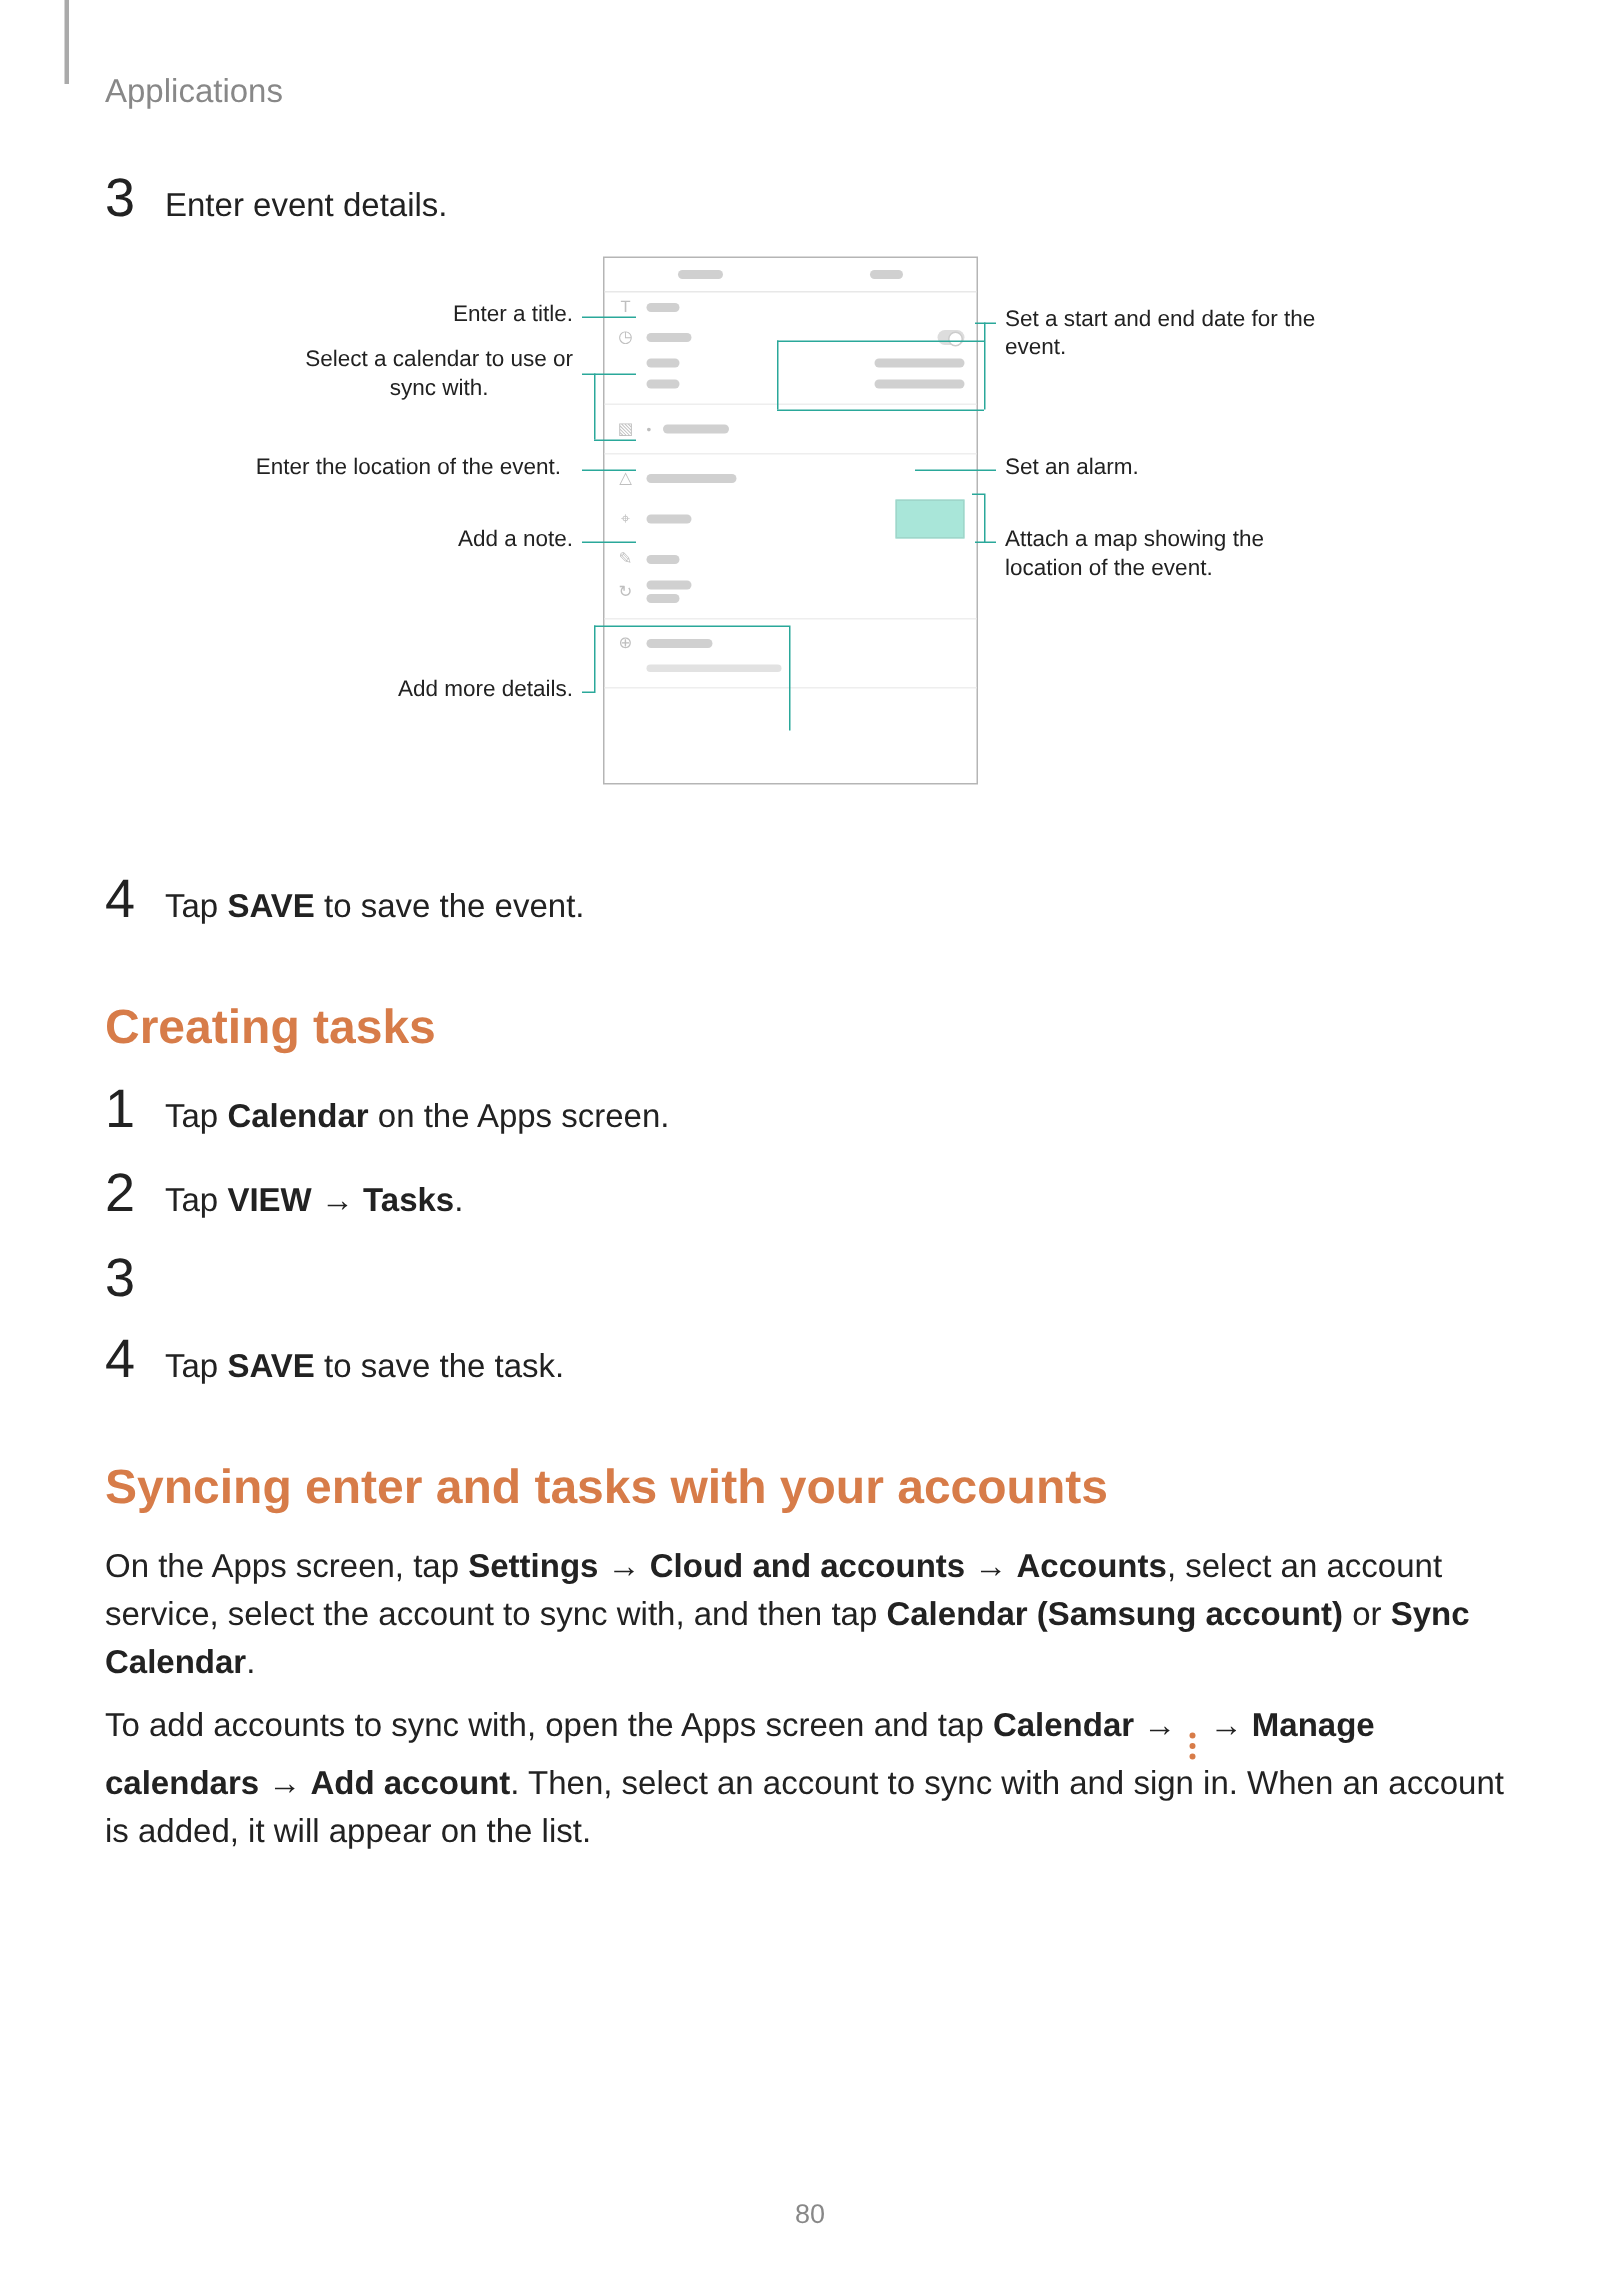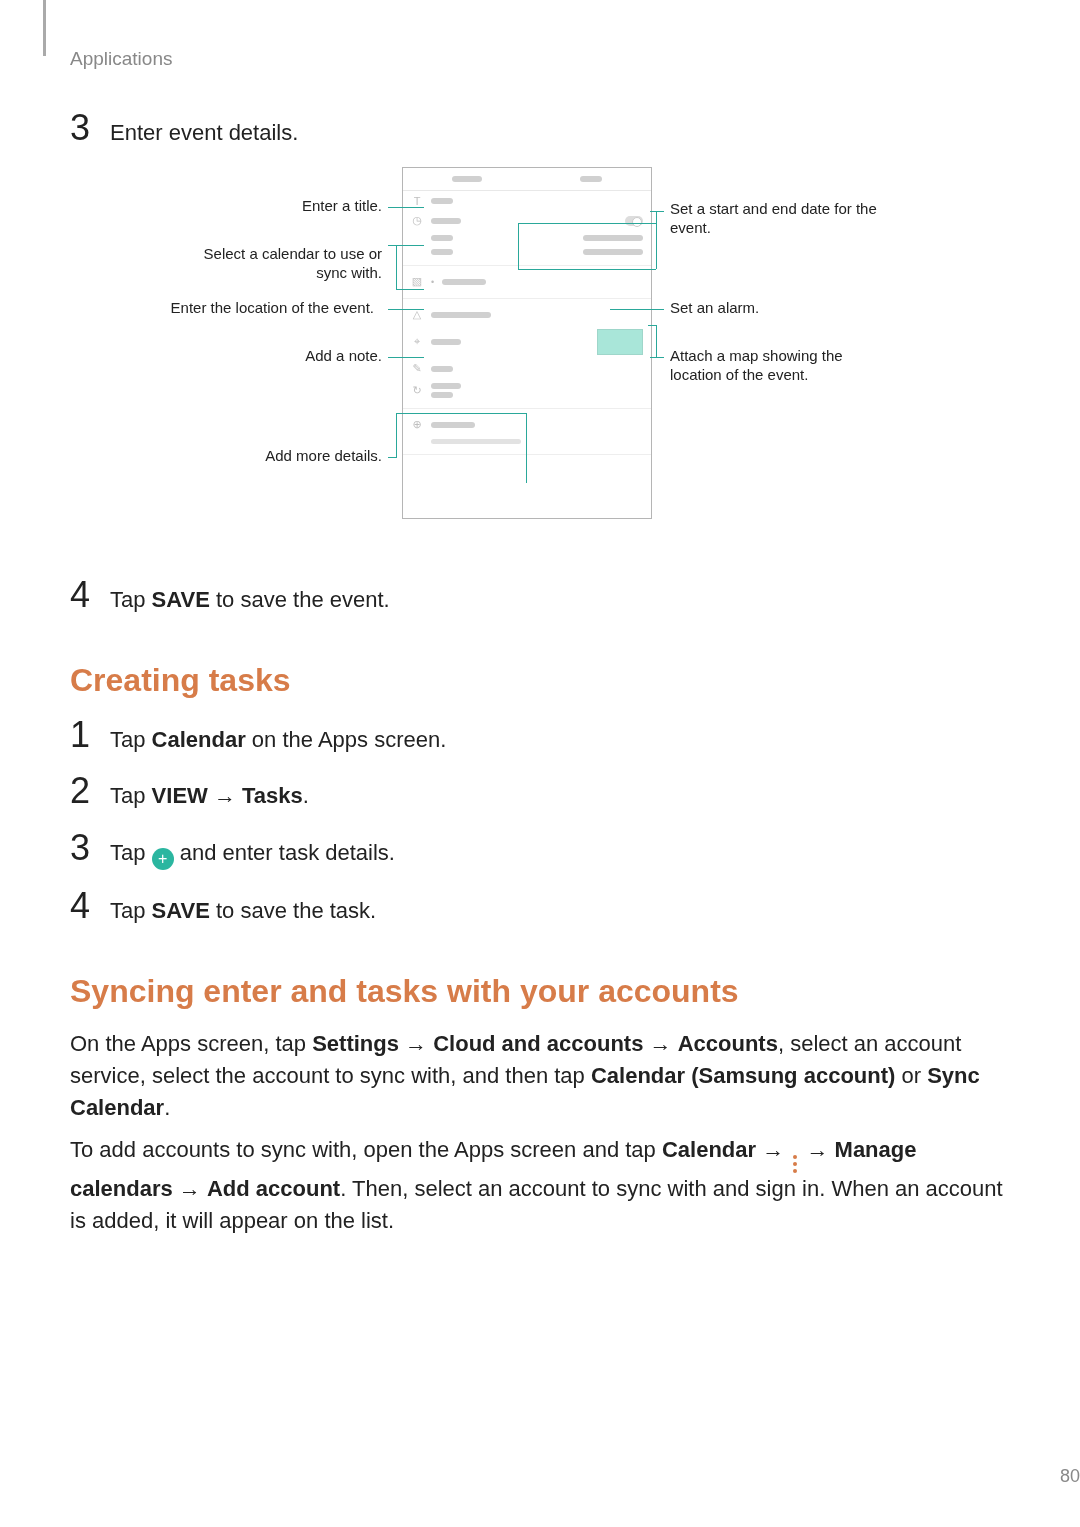--- a/index.html
+++ b/index.html
@@ -21,21 +21,21 @@
   .header-bar {
     position: absolute;
     top: 0;
     left: 43px;
     width: 3px;
     height: 56px;
     background: #aaa;
   }
   .header-text {
     color: #888;
-    font-size: 19px;
+    font-size: 22px;
     margin-top: 18px;
     margin-bottom: 40px;
   }
 
   
   .num-item {
     display: flex;
     align-items: baseline;
     margin-bottom: 18px;
   }
@@ -176,21 +176,21 @@
   .kebab span {
     width: 4px; height: 4px;
     border-radius: 50%;
     background: #d77c49;
   }
 
   .footer-num {
     position: absolute;
     bottom: 40px;
     left: 0; right: 0;
-    text-align: right;
+    text-align: center;
     font-size: 18px;
     color: #888;
     margin-top: 14px;
   }
 </style>
 </head>
 <body>
 
 <div class="page">
   <div class="header-bar"></div>
@@ -272,21 +272,21 @@
       </div>
       <div class="row" style="padding-left:28px;">
         <span class="blob" style="width:90px;height:5px;background:#e2e2e2;"></span>
       </div>
       <div class="rule"></div>
     </div>
 
     <div class="callout left" style="top:30px; right:628px;">Enter a title.</div>
     <div class="line-h" style="top:40px; left:318px; width:36px;"></div>
 
-    <div class="callout left" style="top:78px; right:628px;">
+    <div class="callout left" style="top:60px; right:628px;text-align:center;">
       <span>Select a calendar to use or</span><br>
       <span>sync with.</span>
     </div>
     <div class="line-h" style="top:78px; left:318px; width:8px;"></div>
     <div class="group-line" style="top:78px; left:326px; height:44px;"></div>
     <div class="line-h" style="top:78px; left:326px; width:28px;"></div>
     <div class="line-h" style="top:122px; left:326px; width:28px;"></div>
 
     <div class="callout left" style="top:132px; right:636px;">Enter the location of the event.</div>
     <div class="line-h" style="top:142px; left:318px; width:36px;"></div>
@@ -340,23 +340,20 @@
 
   <div class="num-item">
     <div class="num">2</div>
     <div class="num-body">
       <span>Tap </span><span class="bold">VIEW</span><span> → </span><span class="bold">Tasks</span><span>.</span>
     </div>
   </div>
 
   <div class="num-item">
     <div class="num">3</div>
-    <div class="num-body">
-      <span>Tap </span><span class="plus-circle">+</span><span> and enter task details.</span>
-    </div>
   </div>
 
   <div class="num-item">
     <div class="num">4</div>
     <div class="num-body">
       <span>Tap </span><span class="bold">SAVE</span><span> to save the task.</span>
     </div>
   </div>
 
   <div class="h2">Syncing enter and tasks with your accounts</div>

